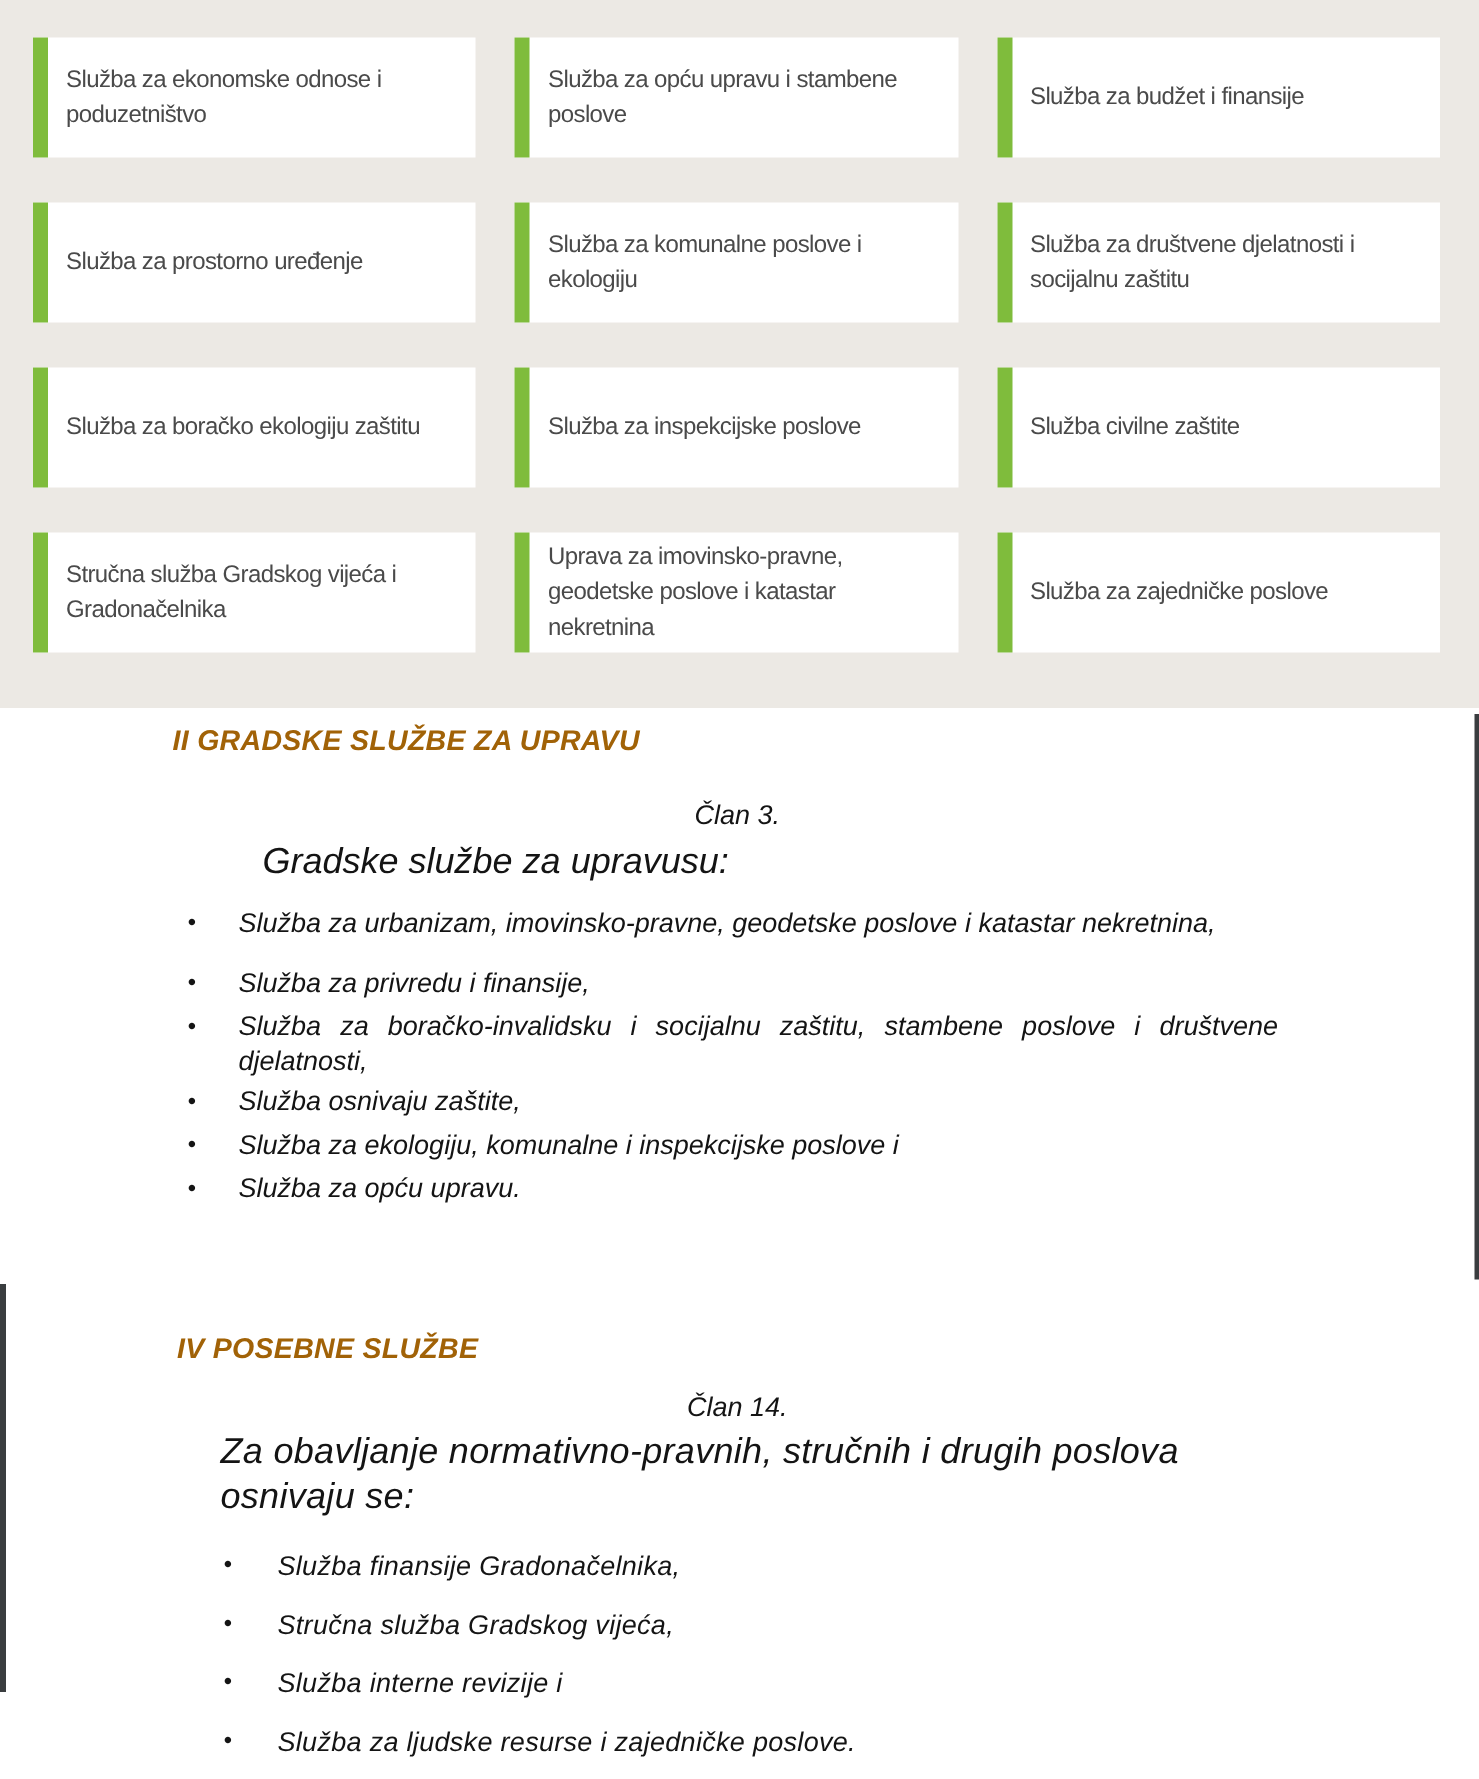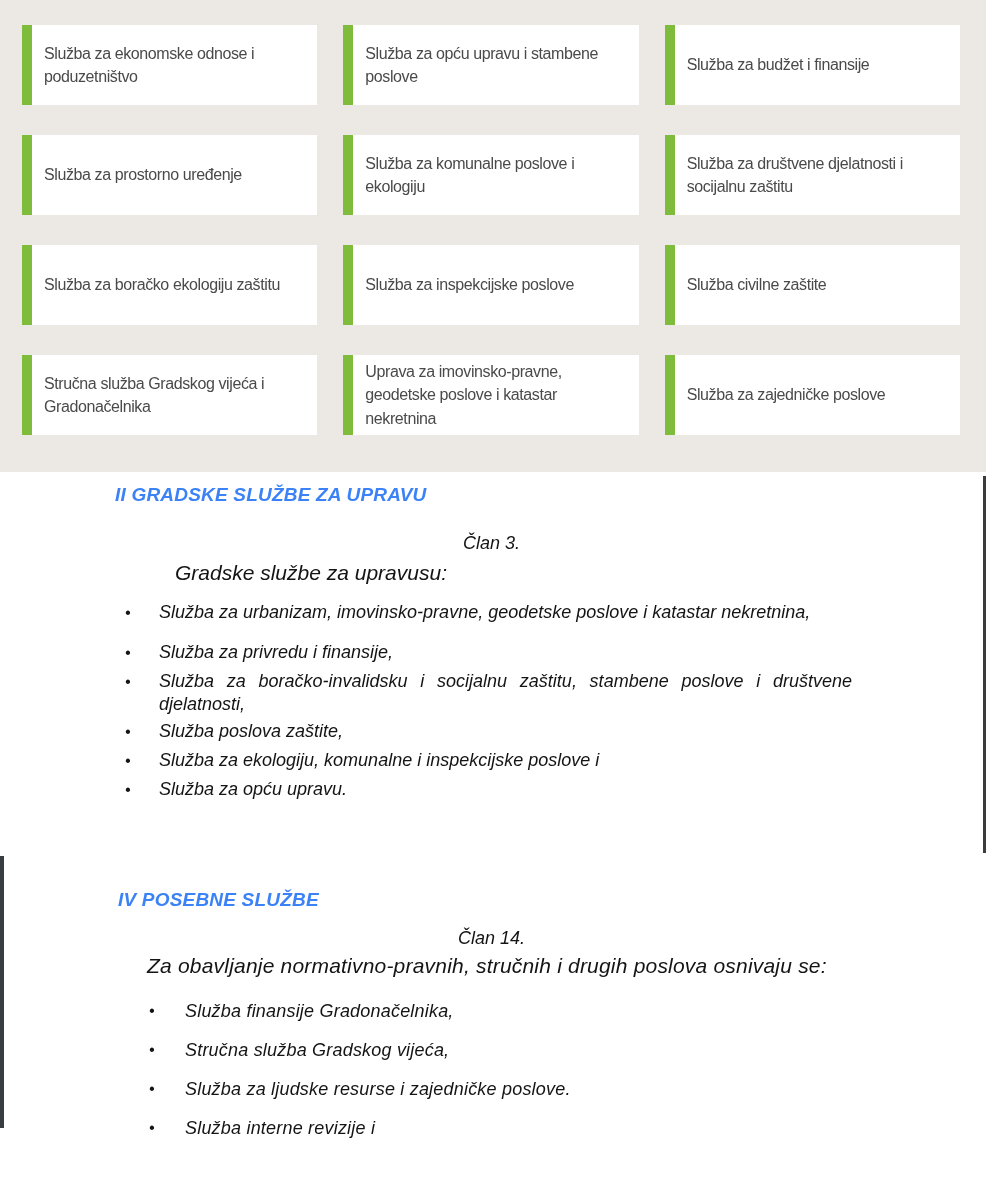--- a/index.html
+++ b/index.html
@@ -59,38 +59,38 @@
     margin:0 118px 0 115px;
     font-style:italic;
   }
   .doc-heading{
     margin:0;
     font-size:19px;
     font-weight:bold;
     font-style:italic;
     letter-spacing:0.2px;
     line-height:1.2;
-    color:#3b82f6;
+    color:#a16207;
   }
   .doc-1 .doc-heading{padding-top:12px;}
   .doc-2 .doc-heading{padding-top:33px;margin-left:3px;}
 
   .article-label{
     margin:0;
     text-align:center;
     font-size:18px;
     font-weight:normal;
     line-height:1.2;
   }
   .doc-1 .article-label{margin-top:26px;}
   .doc-2 .article-label{margin-top:16px;}
 
   .doc-intro{
     margin:0;
-    font-size:21px;
+    font-size:24px;
     line-height:1.25;
   }
   .doc-1 .doc-intro{margin-top:6px;margin-left:60px;}
   .doc-2 .doc-intro{margin-top:4px;margin-left:32px;letter-spacing:0.2px;}
 
   .doc ul{
     list-style:none;
     margin:0;
     padding:0;
   }
@@ -177,33 +177,33 @@
 <div class="doc doc-1">
   <div class="strip strip-right"></div>
   <div class="doc-content">
     <h2 class="doc-heading">II GRADSKE SLUŽBE ZA UPRAVU</h2>
     <p class="article-label">Član 3.</p>
     <p class="doc-intro">Gradske službe za upravusu:</p>
     <ul>
       <li class="sp-after">Služba za urbanizam, imovinsko-pravne, geodetske poslove i katastar nekretnina,</li>
       <li>Služba za privredu i finansije,</li>
       <li class="sp-small">Služba za boračko-invalidsku i socijalnu zaštitu, stambene poslove i društvene djelatnosti,</li>
-      <li>Služba poslova zaštite,</li>
+      <li>Služba osnivaju zaštite,</li>
       <li>Služba za ekologiju, komunalne i inspekcijske poslove i</li>
       <li>Služba za opću upravu.</li>
     </ul>
   </div>
 </div>
 
 <div class="doc doc-2">
   <div class="strip strip-left"></div>
   <div class="doc-content">
     <h2 class="doc-heading">IV POSEBNE SLUŽBE</h2>
     <p class="article-label">Član 14.</p>
     <p class="doc-intro">Za obavljanje normativno-pravnih, stručnih i drugih poslova osnivaju se:</p>
     <ul>
       <li>Služba finansije Gradonačelnika,</li>
       <li>Stručna služba Gradskog vijeća,</li>
+      <li>Služba interne revizije i</li>
       <li>Služba za ljudske resurse i zajedničke poslove.</li>
-      <li>Služba interne revizije i</li>
     </ul>
   </div>
 </div>
 
 </body></html>

